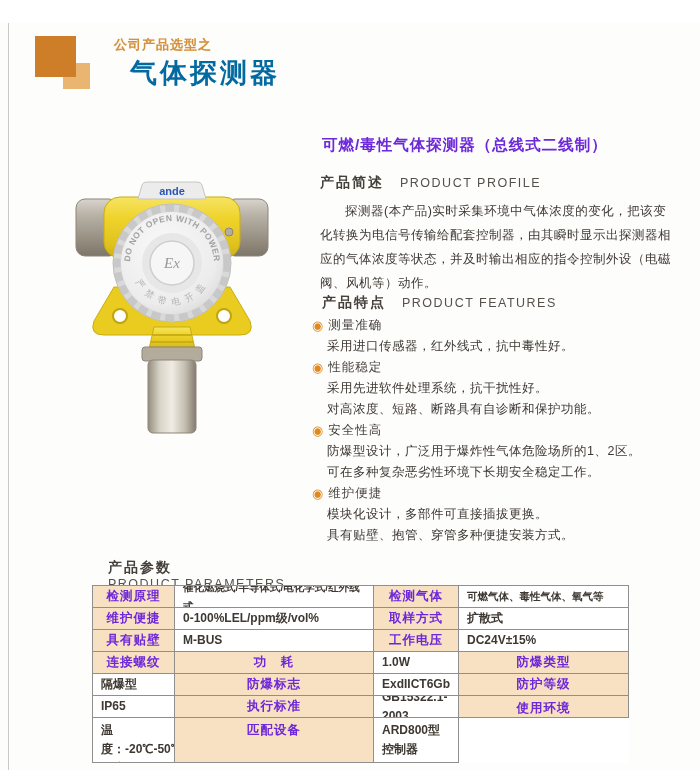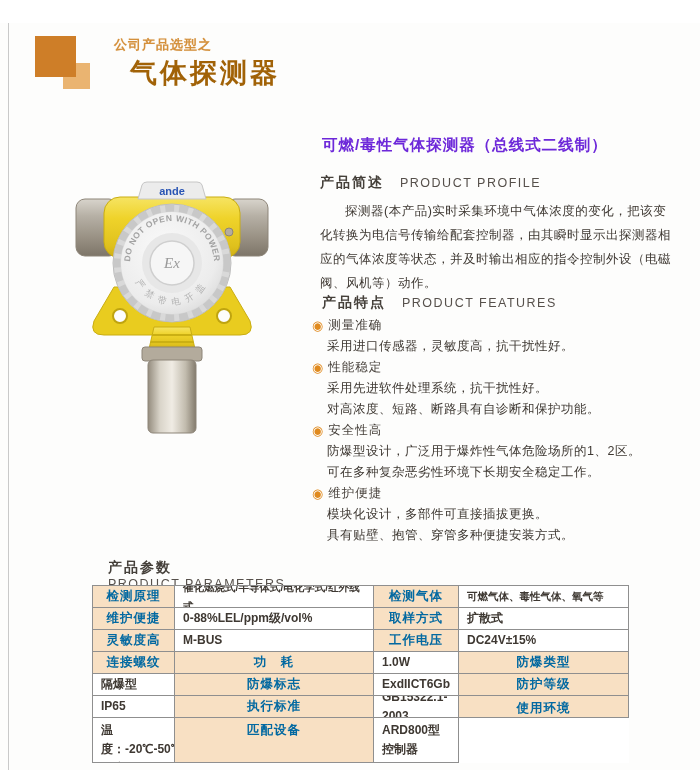--- a/index.html
+++ b/index.html
@@ -8,21 +8,21 @@
   #page { position:relative; width:700px; height:770px; background:#fdfdfc; overflow:hidden;margin-top:23px; }
 
   .left-rule { position:absolute; left:8px; top:0; width:1px; height:770px; background:#c9c9c9; }
 
   
   .sq-dark  { position:absolute; left:35px; top:13px; width:41px; height:41px; background:#ce7e28; z-index:2; }
   .sq-light { position:absolute; left:63px; top:40px; width:27px; height:26px; background:#eab471; z-index:1; }
   .series-label { position:absolute; left:114px; top:13px; font-size:13px; font-weight:bold;
                   color:#d4903c; letter-spacing:1px; text-shadow:0 0 1px #f3e0c8; }
   .page-title { position:absolute; left:130px; top:32px; font-size:27px; font-weight:bold;
-                color:#a16207; letter-spacing:3px; }
+                color:#0369a1; letter-spacing:3px; }
 
   
   .product-title { position:absolute; left:322px; top:112px; font-size:15.5px; font-weight:bold;
                    color:#6d28d9; letter-spacing:1px; }
   .sec-head { position:absolute; display:flex; align-items:baseline; }
   .sec-head .cn { font-size:14px; font-weight:bold; color:#45403a; letter-spacing:2px; }
   .sec-head .en { font-size:12.5px; color:#56504b; letter-spacing:1.5px; margin-left:16px; }
   #profile-head  { left:320px; top:151px; }
   #features-head { left:322px; top:271px; }
   #params-head   { left:92px;  top:536px;flex-direction:column; }
@@ -37,21 +37,21 @@
   .feature-detail { margin-left:15px; font-size:12.5px; line-height:21px; color:#3e3832; letter-spacing:0.5px; }
 
   
   #params-table { position:absolute; left:92px; top:562px; width:537px; display:grid;
                   grid-template-columns:82px 199px 85px 170px;
                   grid-template-rows:repeat(6,22px) 45px;
                   border-top:1px solid #8f8f8f; border-left:1px solid #8f8f8f; background:#fff; }
   .p-cell { border-right:1px solid #8f8f8f; border-bottom:1px solid #8f8f8f;
             display:flex; align-items:center; overflow:hidden; }
   .p-label { background:#f8e0c3; justify-content:center; font-size:12.5px; font-weight:bold;
-             color:#0369a1; letter-spacing:1px; }
+             color:#6d28d9; letter-spacing:1px; }
   .p-value { padding:1px 8px; font-size:12px; font-weight:bold; color:#3e3832; white-space:pre-line; line-height:19px; }
   .p-small { font-size:10.5px; letter-spacing:0; }
   .p-tall  { align-items:flex-start; padding-top:3px; }
   .p-label.p-tall { padding-top:4px; }
 
   
   #device { position:absolute; left:52px; top:152px; width:240px; height:262px; }
 </style>
 </head>
 <body>
@@ -145,21 +145,21 @@
 
   <div class="sec-head" id="features-head">
     <span class="cn">产品特点</span>
     <span class="en">PRODUCT  FEATURES</span>
   </div>
   <div id="features-list">
       <div class="feature-title-row">
         <span class="bullet">◉</span>
         <span class="feature-title">测量准确</span>
       </div>
-      <div class="feature-detail">采用进口传感器，灵敏度高，抗干扰性好。</div>
+      <div class="feature-detail">采用进口传感器，红外线式，抗中毒性好。</div>
       <div class="feature-title-row">
         <span class="bullet">◉</span>
         <span class="feature-title">性能稳定</span>
       </div>
       <div class="feature-detail">采用先进软件处理系统，抗干扰性好。</div>
       <div class="feature-detail">对高浓度、短路、断路具有自诊断和保护功能。</div>
       <div class="feature-title-row">
         <span class="bullet">◉</span>
         <span class="feature-title">安全性高</span>
       </div>
@@ -176,24 +176,24 @@
   <div class="sec-head" id="params-head">
     <span class="cn">产品参数</span>
     <span class="en">PRODUCT  PARAMETERS</span>
   </div>
   <div id="params-table">
       <div class="p-cell p-label">检测原理</div>
       <div class="p-cell p-value p-small">催化燃烧式/半导体式/电化学式/红外线式</div>
       <div class="p-cell p-label">检测气体</div>
       <div class="p-cell p-value p-small">可燃气体、毒性气体、氧气等</div>
       <div class="p-cell p-label">维护便捷</div>
-      <div class="p-cell p-value">0-88%LEL/ppm级/vol%</div>
+      <div class="p-cell p-value">0-100%LEL/ppm级/vol%</div>
       <div class="p-cell p-label">取样方式</div>
       <div class="p-cell p-value">扩散式</div>
-      <div class="p-cell p-label">灵敏度高</div>
+      <div class="p-cell p-label">具有贴壁</div>
       <div class="p-cell p-value">M-BUS</div>
       <div class="p-cell p-label">工作电压</div>
       <div class="p-cell p-value">DC24V±15%</div>
       <div class="p-cell p-label">连接螺纹</div>
       <div class="p-cell p-label">功　耗</div>
       <div class="p-cell p-value">1.0W</div>
       <div class="p-cell p-label">防爆类型</div>
       <div class="p-cell p-value">隔爆型</div>
       <div class="p-cell p-label">防爆标志</div>
       <div class="p-cell p-value">ExdIICT6Gb</div>

